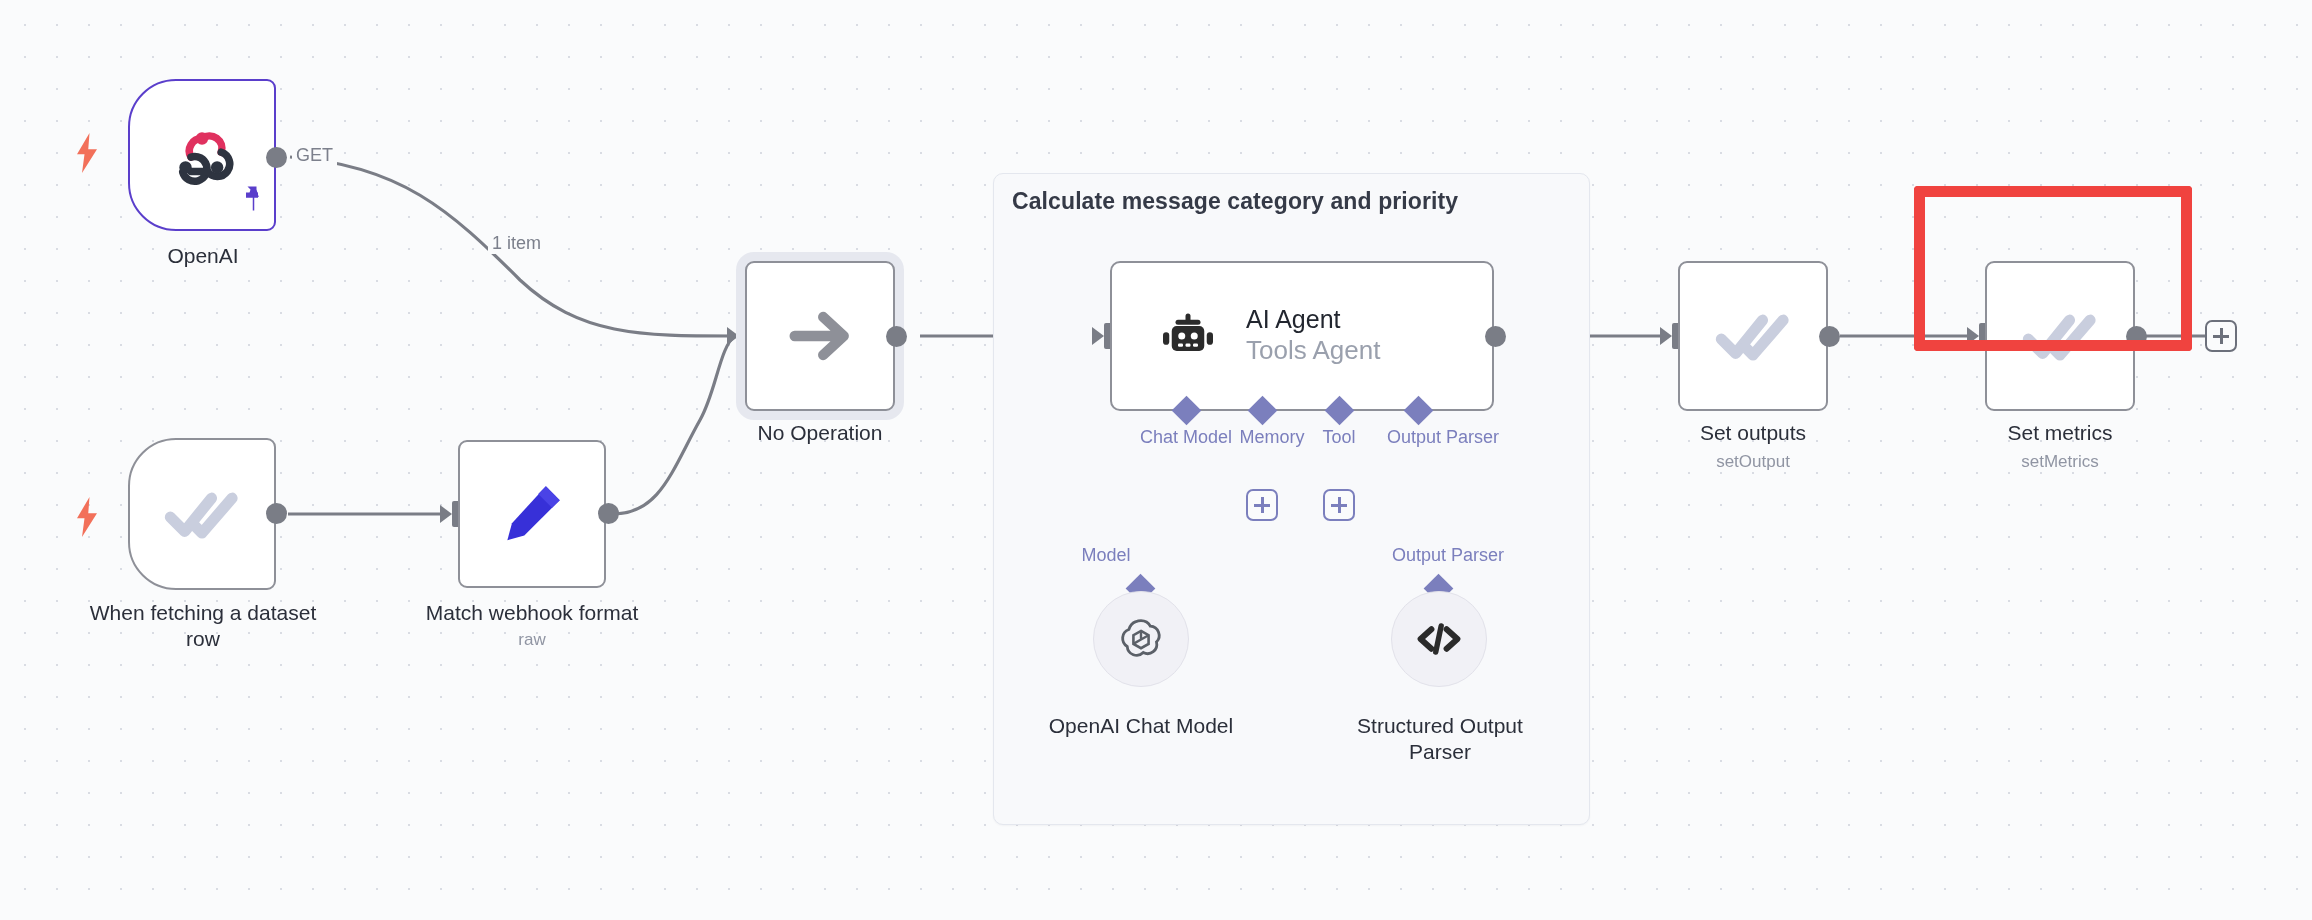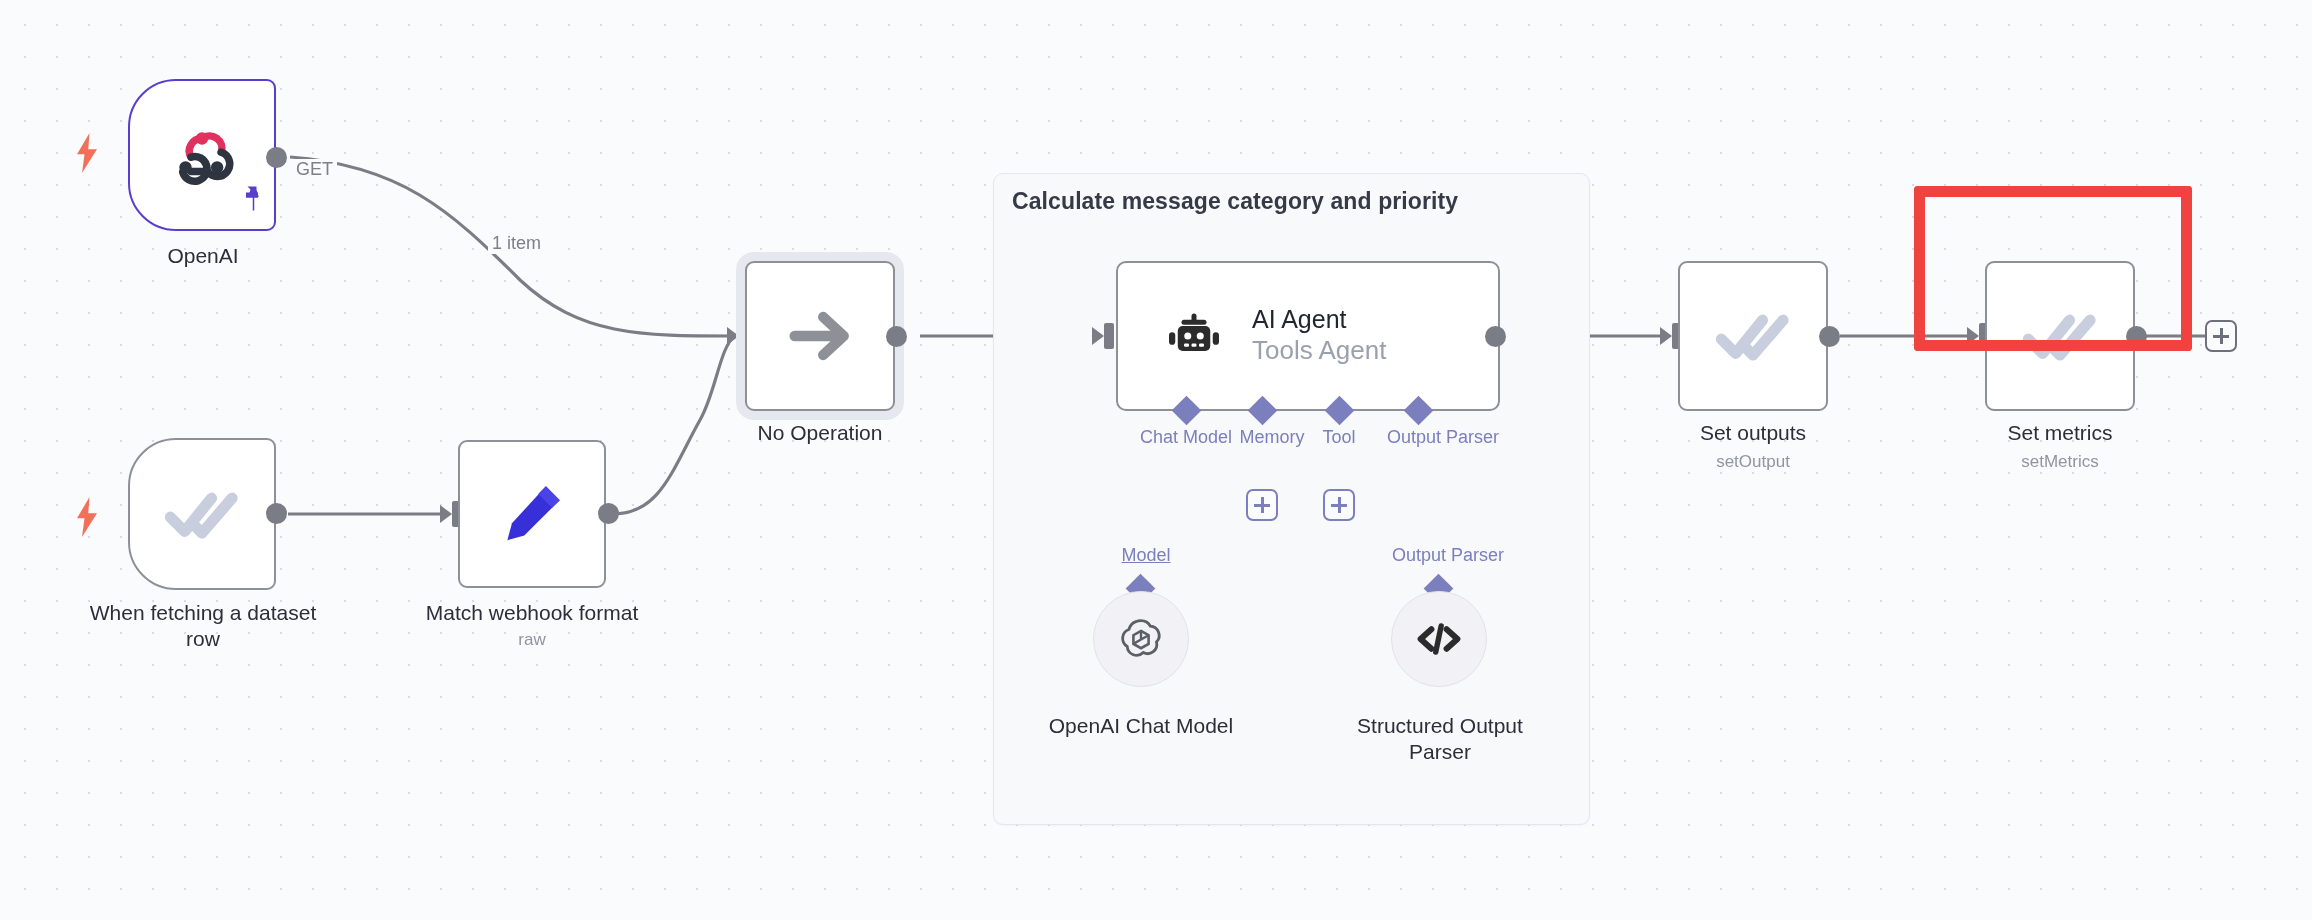--- a/index.html
+++ b/index.html
@@ -76,21 +76,20 @@
   
   .node-wide {
     position: absolute;
     background: #fff;
     border: 2px solid #8e9098;
     border-radius: 10px;
     display: flex;
     align-items: center;
     padding-left: 46px;
     gap: 28px;
-    margin-left: 6px;
   }
   .agent-texts { display: flex; flex-direction: column; gap: 2px; }
   .agent-title { font-size: 25px; color: #22262f; font-weight: 400; line-height: 1.1; }
   .agent-sub   { font-size: 26px; color: #9aa0ad; line-height: 1.15; }
 
   
   .node-circle {
     position: absolute;
     width: 96px; height: 96px;
     border-radius: 50%;
@@ -219,21 +218,21 @@
       <circle cx="35" cy="33" r="4.5" fill="#2e3440"></circle>
     </svg>
   </div>
   <div style="position:absolute; left:240px; top:185px;">
     <svg width="24" height="30" viewBox="0 0 16 20">
       <path d="M5 1 h6 v2 l1.5 5 h-3 v9 h-1 v-9 h-3 l1.5 -5 z" fill="#5a3ecb"></path>
       <rect x="4" y="5" width="8" height="3.5" fill="#5a3ecb"></rect>
     </svg>
   </div>
   <div class="port-out" style="left:266px; top:147px;"></div>
-  <div class="edge-label" style="left:292px; top:159px;">GET</div>
+  <div class="edge-label" style="left:292px; top:145px;">GET</div>
   <div class="node-label" style="left:78px; top:243px; width:250px;">OpenAI</div>
 
   <div class="bolt" style="left:72px; top:496px;">
     <svg width="30" height="42" viewBox="0 0 24 32">
       <path d="M14 0 L4 17 L10 17 L8 32 L20 13 L13 13 Z" fill="#f2705a"></path>
     </svg>
   </div>
   <div class="node trigger" style="left:128px; top:438px; width:148px; height:152px;">
     <svg width="76" height="76" viewBox="0 0 48 48">
       <path d="M4 26 L13 35 L30 14" fill="none" stroke="#c9cede" stroke-width="7" stroke-linecap="round" stroke-linejoin="round"></path>
@@ -302,21 +301,21 @@
 
   <div class="plus-btn" style="left:1246px; top:489px;">
     <span class="h"></span>
     <span class="v"></span>
   </div>
   <div class="plus-btn" style="left:1323px; top:489px;">
     <span class="h"></span>
     <span class="v"></span>
   </div>
 
-  <div class="conn-label" style="left:1086px; top:545px; width:120px;text-decoration:underline;">Model</div>
+  <div class="conn-label" style="left:1046px; top:545px; width:120px;">Model</div>
   <div class="diamond" style="left:1130px; top:578px;"></div>
   <div class="node-circle" style="left:1093px; top:591px;">
     <svg width="52" height="52" viewBox="0 0 48 48">
       <path d="M24 7 c3.8 0 7 2.1 8.6 5.2 3.4 .2 6.4 2.4 7.6 5.6 1.2 3.2 .4 6.7 -1.9 9 .8 3.3 -.3 6.8 -3 8.9 -2.7 2.1 -6.3 2.3 -9.2 .8 -2.4 2.4 -6 3.2 -9.2 2 -3.2 -1.2 -5.4 -4.2 -5.6 -7.6 -2.9 -1.8 -4.5 -5 -4.2 -8.4 .3 -3.3 2.5 -6.2 5.7 -7.3 C 13.8 12 16 9.2 19.2 8 20.7 7.3 22.3 7 24 7 Z" fill="none" stroke="#5b6068" stroke-width="2.6"></path>
       <path d="M24 16.5 L31 20.5 L31 28.5 L24 32.5 L17 28.5 L17 20.5 Z" fill="none" stroke="#5b6068" stroke-width="2.4"></path>
       <path d="M24 16.5 L24 24.5 M31 20.5 L24 24.5 M17 28.5 L24 24.5" fill="none" stroke="#5b6068" stroke-width="2.2"></path>
     </svg>
   </div>
   <div class="node-label" style="left:1011px; top:713px; width:260px;">OpenAI Chat Model</div>
 

